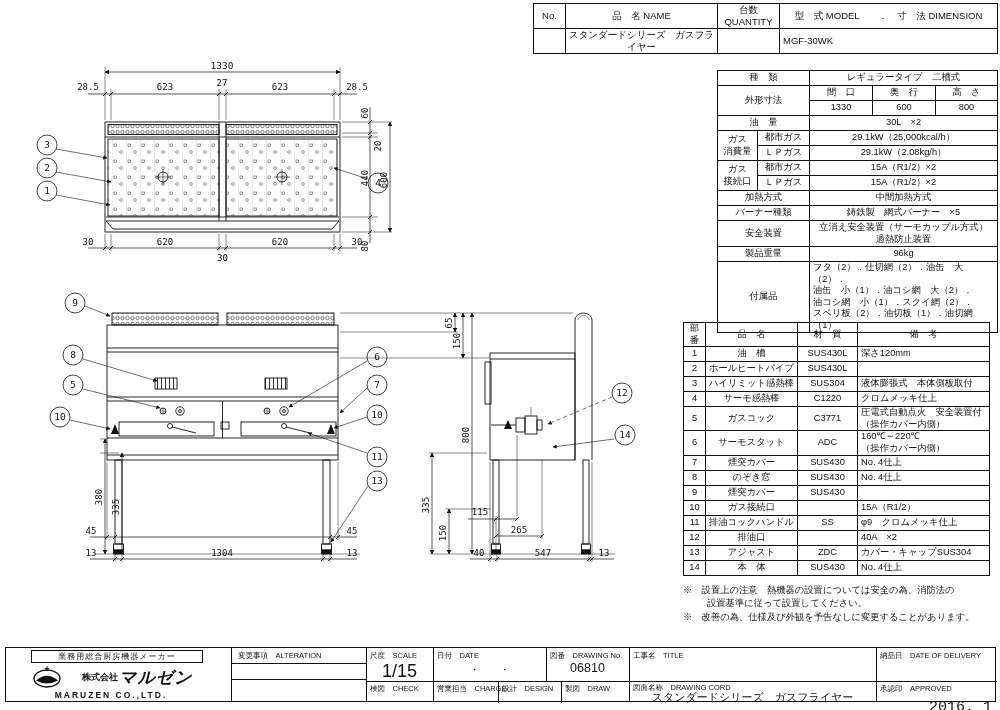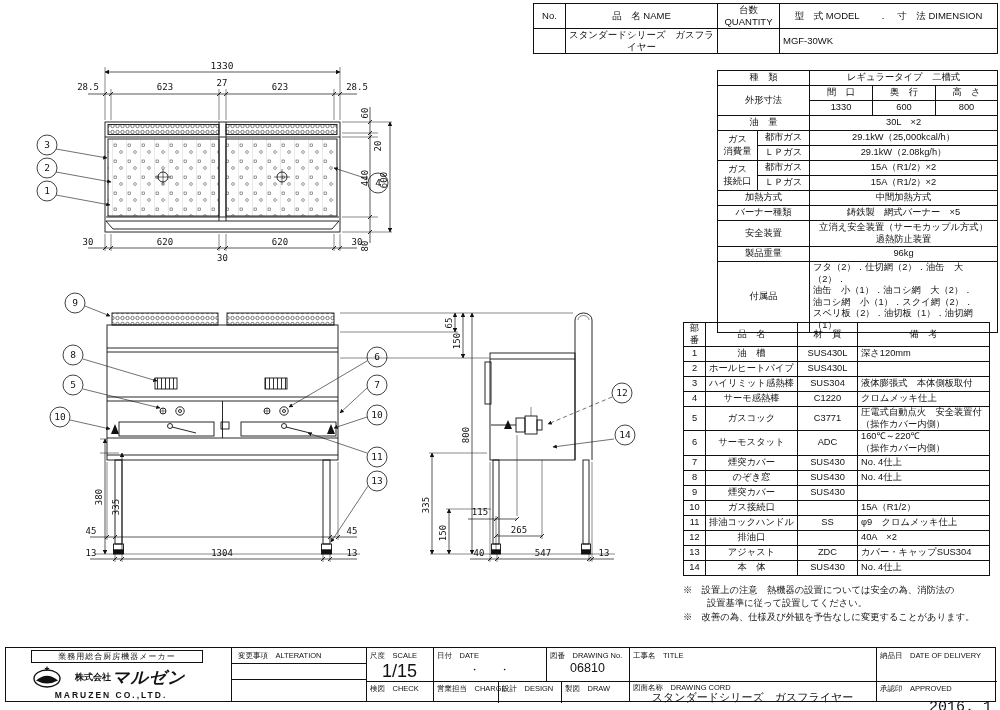--- a/index.html
+++ b/index.html
@@ -34,21 +34,21 @@
   .vl.r1 { height:33px; }
   .vl.r2 { top:33px; height:22px; }
   .hl { position:absolute; height:1px; background:#111; }
   .cell-label { position:absolute; font-size:7.5px; white-space:nowrap; }
   .cell-value { position:absolute; text-align:center; white-space:nowrap; }
   .alt-line { position:absolute; height:1px; background:#111; left:225px; width:135px; }
   .company { position:absolute; left:0; top:0; width:225px; height:55px; }
   .tagline-box { position:absolute; left:25px; top:2px; width:172px; height:13px; border:1px solid #111;
                  font-size:8px; text-align:center; line-height:12px; letter-spacing:1px; }
   .logo-row { position:absolute; left:26px; top:17px; height:24px; display:flex; align-items:center; }
-  .co-prefix { font-size:9px; font-weight:bold; margin:0 1px 0 13px; }
+  .co-prefix { font-size:9px; font-weight:bold; margin:0 1px 0 20px; }
   .co-name { font-size:17px; font-weight:bold; letter-spacing:1px; font-style:italic; }
   .co-en { position:absolute; left:0; top:42px; width:210px; text-align:center; font-size:8.5px;
            letter-spacing:2px; font-weight:bold; }
   .issue-date { position:absolute; right:8px; top:699px; font-size:15px;
                 font-family:Liberation Mono, monospace; }
 </style>
 </head>
 <body>
 
 <div class="sheet">

